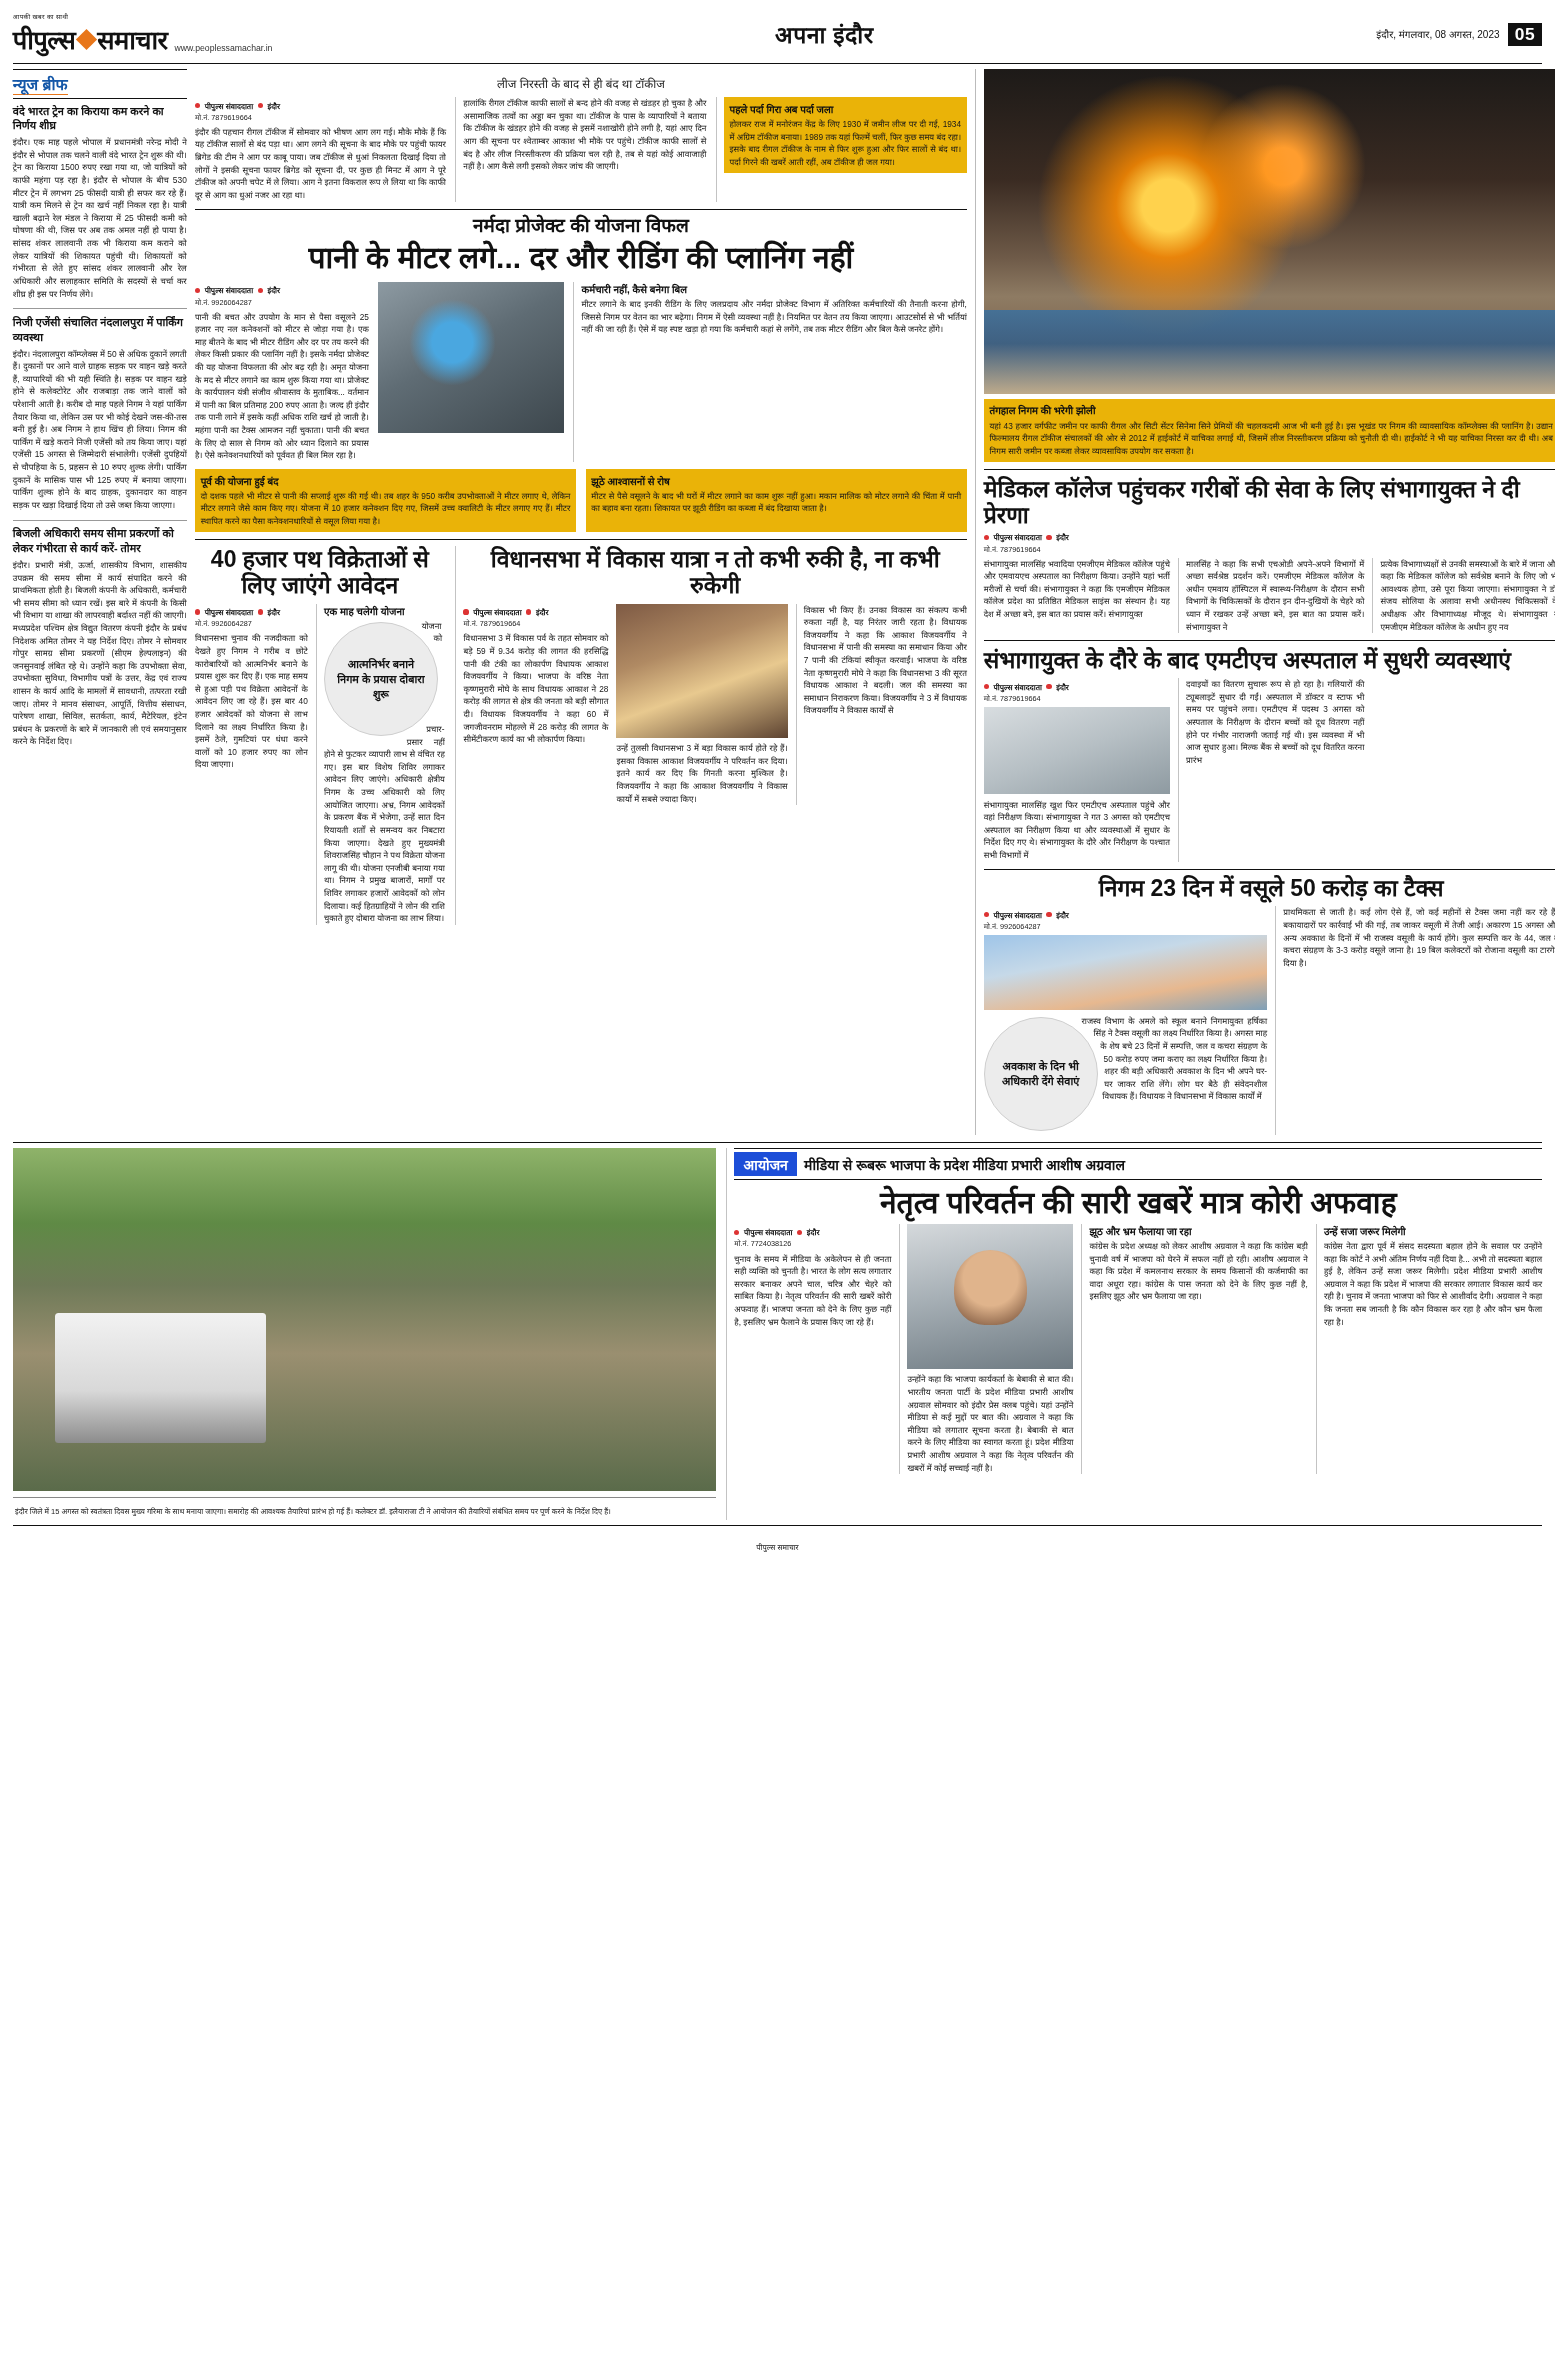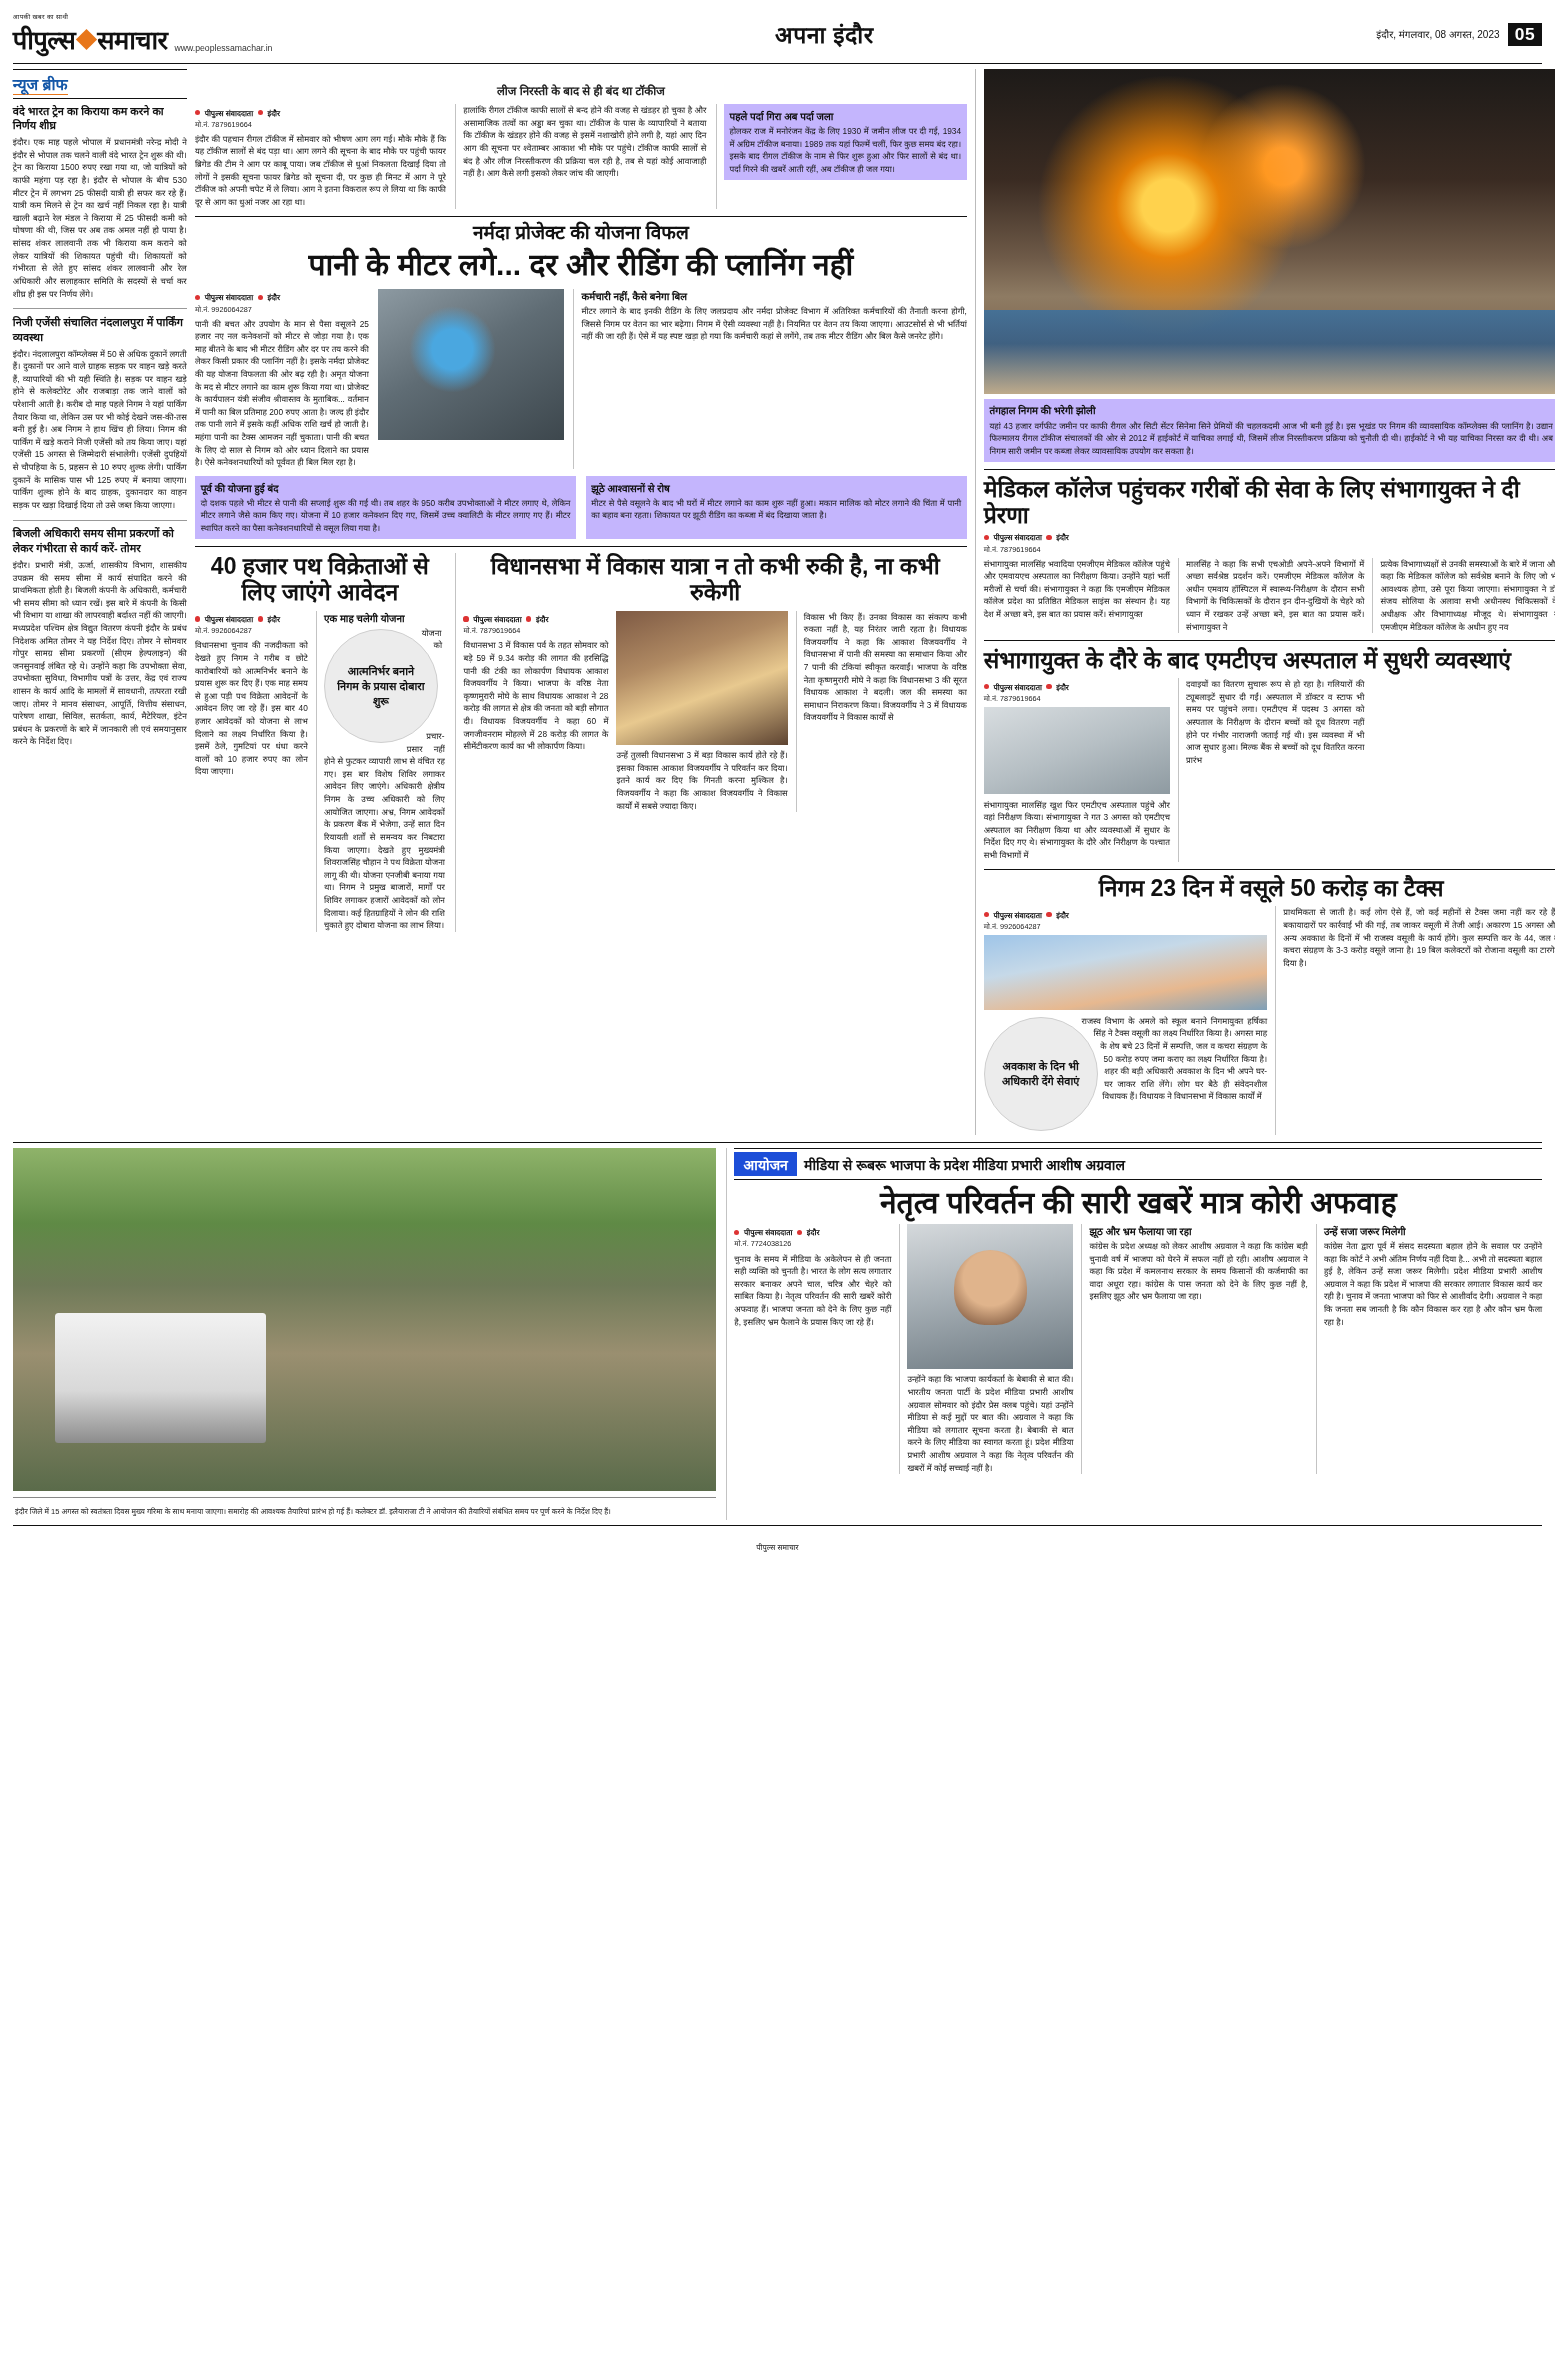--- a/index.html
+++ b/index.html
@@ -86,41 +86,41 @@
   .head-xl {
     font-size: 30px; font-weight: bold; line-height: 1.12; color: #111;
   }
   .head-lg {
     font-size: 23px; font-weight: bold; line-height: 1.15; color: #111;
   }
   .head-md {
     font-size: 19px; font-weight: bold; line-height: 1.18; color: #111;
   }
   .subhead {
-    font-size: 11.6px; font-weight: bold; color: #222; text-align: center;
-    margin-top: 14px;
+    font-size: 11.6px; font-weight: normal; color: #222; text-align: center;
+    margin-top: 7px;
   }
   .byline {
     display: flex; align-items: center; gap: 4.6px;
     font-size: 7.5px; font-weight: bold; color: #111; margin: 3.5px 0 1.2px 0;
   }
   .byline .dot {
     width: 5.2px; height: 5.2px; background: #d33; border-radius: 50%;
     display: inline-block;
   }
   .byline .place { color: #111; }
   .mobile { font-size: 7.3px; color: #222; margin-bottom: 4.1px; }
   .rule-thick { border-top: 1.2px solid #111; margin: 7px 0 5.8px 0; }
   .rule-med { border-top: 0.6px solid #888; margin: 5.8px 0; }
 
   .boxhead {
     font-size: 10px; font-weight: bold; color: #111; margin-bottom: 2.3px;
   }
   .grayblock {
-    background: #c4b5fd; padding: 4.6px 5.8px;
+    background: #eab308; padding: 4.6px 5.8px;
   }
   .caption {
     font-size: 7.5px; color: #222; padding: 2.9px 2.3px; line-height: 1.4;
   }
 
   
   .photo { position: relative; overflow: hidden; background: #cfd4d8; }
   .ph-fire {
     background:
       radial-gradient(circle at 32% 42%, #ffd24d 0 6%, rgba(255,140,0,.85) 12%, rgba(120,20,0,0) 30%),

